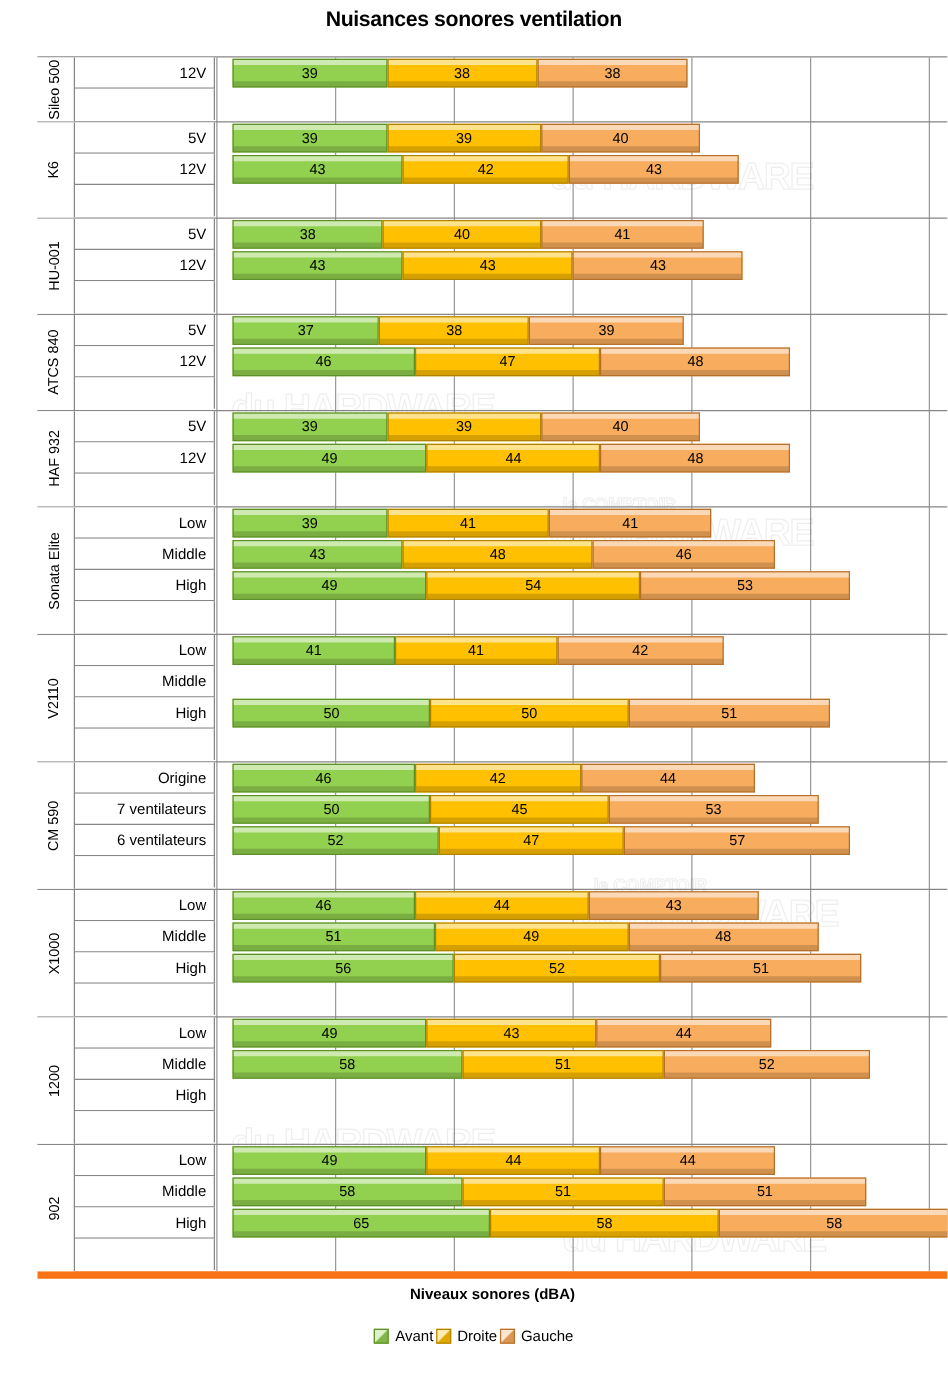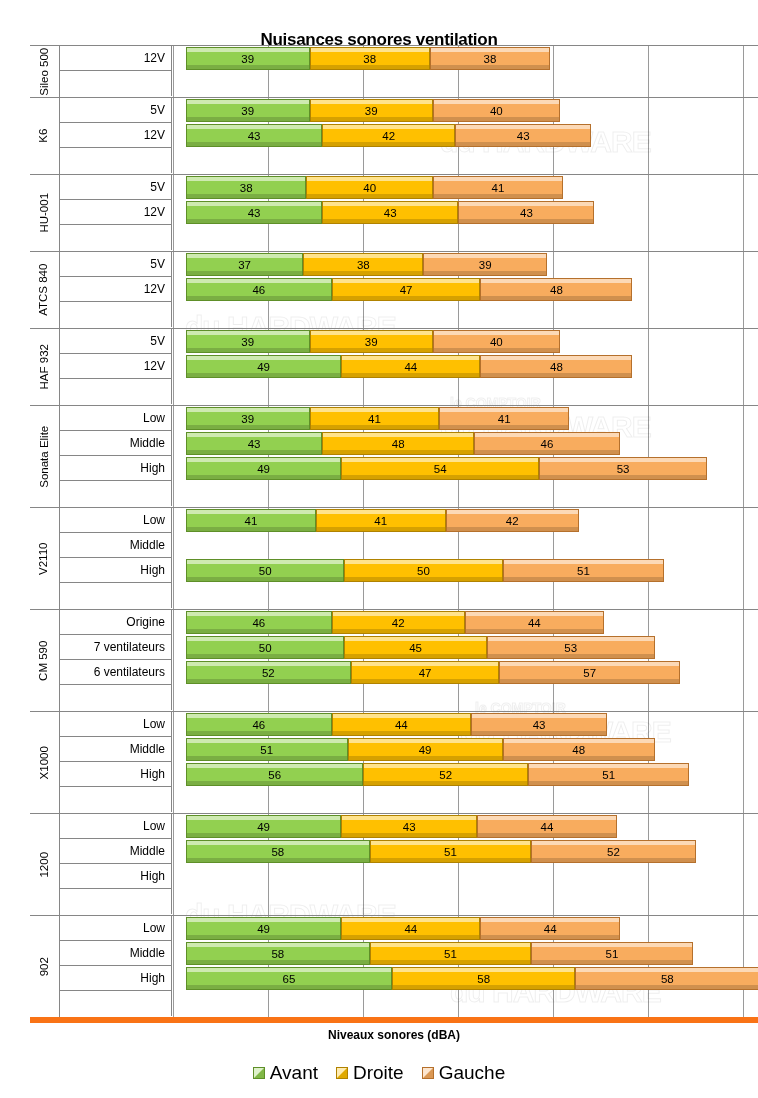--- a/index.html
+++ b/index.html
@@ -14,21 +14,21 @@
     color: #000;
     overflow: hidden;
     position: relative;
   }
 
   #chart-title {
     text-align: center;
     font-size: 17px;
     font-weight: bold;
     letter-spacing: -0.3px;
-    padding-top: 28px;
+    padding-top: 4px;
     height: 24px;
     line-height: 24px;
   }
 
   
   #plot-frame {
     position: absolute;
     left: 30px;
     top: 45px;
     width: 728px;
@@ -186,22 +186,22 @@
 
   
   #legend {
     position: absolute;
     left: 0;
     top: 1062px;
     width: 758px;
     display: flex;
     justify-content: center;
     align-items: center;
-    gap: 18px;
-    font-size: 19px;
+    gap: 2px;
+    font-size: 12px;
   }
   .legend-item {
     display: flex;
     align-items: center;
     gap: 5px;
   }
   .legend-swatch {
     width: 10px;
     height: 10px;
     display: inline-block;
@@ -330,21 +330,21 @@
         <div class="row first">
           <div class="row-label-cell">Low</div>
           <div class="bars"><div class="seg avant" style="width: 123.5px;"><span class="val">39</span></div><div class="seg droite" style="width: 129.833px;"><span class="val">41</span></div><div class="seg gauche" style="width: 129.833px;"><span class="val">41</span></div></div>
         </div>
         <div class="row">
           <div class="row-label-cell">Middle</div>
           <div class="bars"><div class="seg avant" style="width: 136.167px;"><span class="val">43</span></div><div class="seg droite" style="width: 152px;"><span class="val">48</span></div><div class="seg gauche" style="width: 145.667px;"><span class="val">46</span></div></div>
         </div>
         <div class="row">
           <div class="row-label-cell">High</div>
-          <div class="bars"><div class="seg avant" style="width: 155.167px;"><span class="val">49</span></div><div class="seg droite" style="width: 198px;"><span class="val">54</span></div><div class="seg gauche" style="width: 167.833px;"><span class="val">53</span></div></div>
+          <div class="bars"><div class="seg avant" style="width: 155.167px;"><span class="val">49</span></div><div class="seg droite" style="width: 171px;"><span class="val">54</span></div><div class="seg gauche" style="width: 167.833px;"><span class="val">53</span></div></div>
         </div>
         <div class="row spacer">
           <div class="row-label-cell"></div>
         </div>
       </div>
       <div class="group">
         <div class="group-label-cell">
           <span>V2110</span>
         </div>
         <div class="row first">

